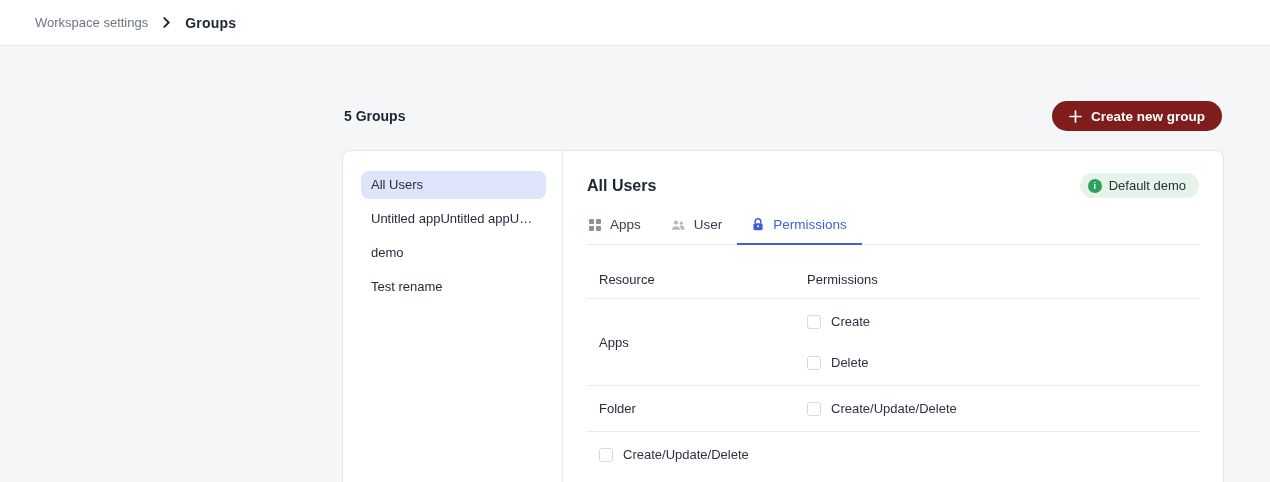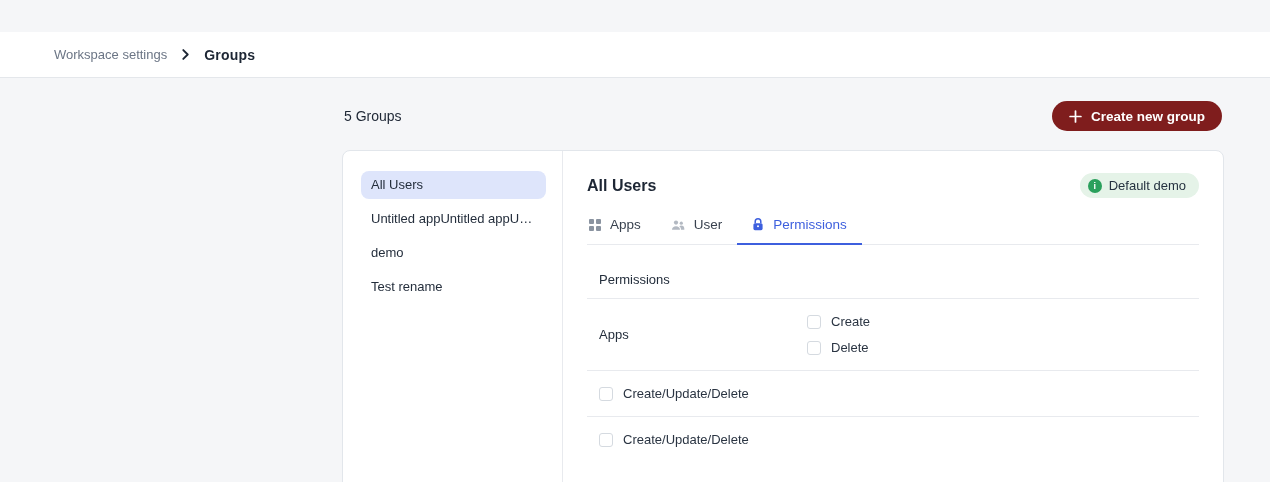--- a/index.html
+++ b/index.html
@@ -8,30 +8,30 @@
     font-family:"Liberation Sans", sans-serif;
     background:#F5F6F8;
     color:#1D2634;
     position:relative;
   }
 
   
   .topbar {
     position:absolute; top:0; left:0; right:0; height:46px;
     background:#FFFFFF; border-bottom:1px solid #E4E7EB;
-    display:flex; align-items:center; padding-left:54px;margin-top:32px;
+    display:flex; align-items:center; padding-left:35px;
   }
   .crumb-parent { font-size:13px; color:#6B7585; }
   .crumb-sep { display:flex; align-items:center; margin:0 13px; }
   .crumb-current { font-size:14px; font-weight:bold; color:#1D2634; letter-spacing:.2px; }
 
   
   .groups-count {
     position:absolute; left:344px; top:108px;
-    font-size:14px; font-weight:normal; color:#1D2634;
+    font-size:14px; font-weight:bold; color:#1D2634;
   }
   .create-btn {
     position:absolute; right:48px; top:101px; height:30px;
     background:#7f1d1d; color:#FFFFFF; border:none; border-radius:15px;
     display:flex; align-items:center; gap:9px; padding:0 17px;
     font-family:"Liberation Sans", sans-serif;
     font-size:13.5px; font-weight:bold; cursor:pointer;
   }
 
   
@@ -88,21 +88,21 @@
     border-bottom:1px solid #E8EAEE;
     font-size:13px; color:#242E3C;
   }
   .col-resource { width:208px; flex:none; }
   .trow {
     display:flex; align-items:center; padding:15px 0 15px 12px;
     border-bottom:1px solid #E8EAEE;
   }
   .trow:last-child { border-bottom:none; }
   .res-label { font-size:13px; color:#242E3C; }
-  .perm-group { display:flex; flex-direction:column; gap:11px; }
+  .perm-group { display:flex; flex-direction:column; gap:26px; }
   .perm-item { display:flex; align-items:center; gap:10px; }
   .checkbox {
     width:14px; height:14px; border:1px solid #D5DAE0; border-radius:3px;
     background:#FFFFFF; cursor:pointer; flex:none;
   }
   .perm-label { font-size:13px; color:#2A3442; }
 </style>
 </head>
 <body>
 
@@ -175,38 +175,40 @@
               <rect x="1.4" y="5.2" width="9.2" height="7" rx="1.6" fill="#3D5FDE"></rect>
               <circle cx="6" cy="8.2" r="1" fill="#FFFFFF"></circle>
             </svg>
         </span>
         <span>Permissions</span>
       </div>
     </div>
 
     <div class="ptable">
       <div class="thead">
+        <div class="col-resource">Resource</div>
         <div>Permissions</div>
       </div>
 
       <div class="trow">
         <div class="col-resource res-label">Apps</div>
         <div class="perm-group">
           <div class="perm-item">
             <span class="checkbox"></span>
             <span class="perm-label">Create</span>
           </div>
           <div class="perm-item">
             <span class="checkbox"></span>
             <span class="perm-label">Delete</span>
           </div>
         </div>
       </div>
 
       <div class="trow">
+        <div class="col-resource res-label">Folder</div>
         <div class="perm-group">
           <div class="perm-item">
             <span class="checkbox"></span>
             <span class="perm-label">Create/Update/Delete</span>
           </div>
         </div>
       </div>
 
       <div class="trow">
         <div class="perm-group">

